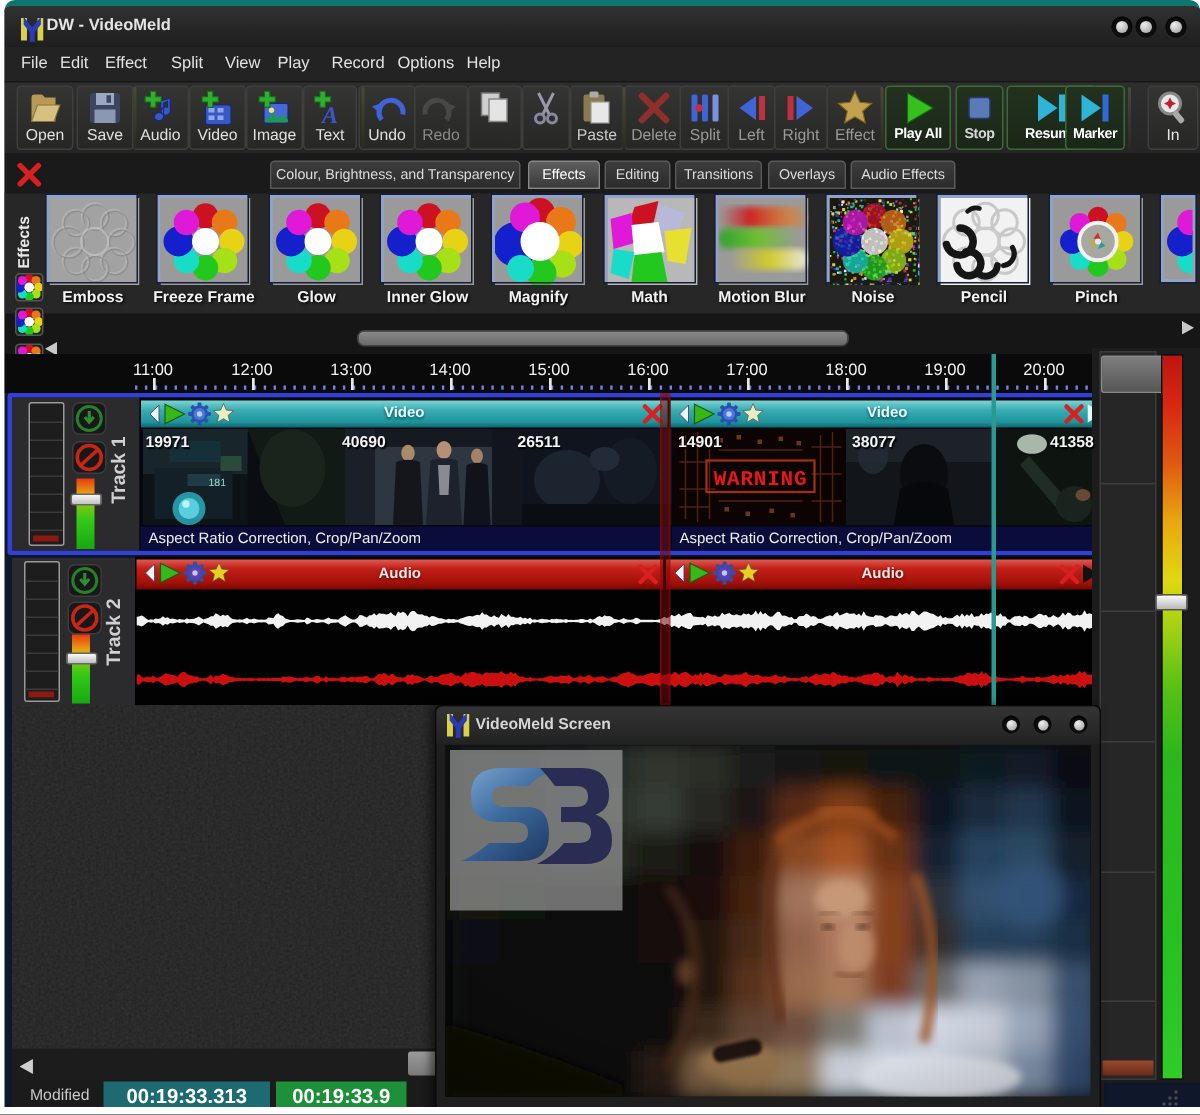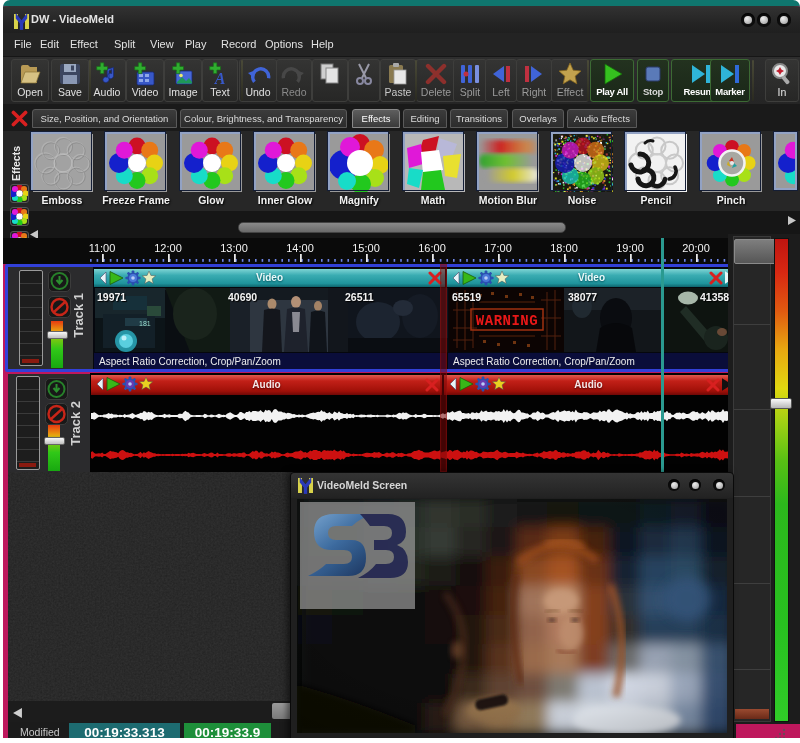--- a/index.html
+++ b/index.html
@@ -1,16 +1,16 @@
 <!DOCTYPE html>
 <html><head><meta charset="utf-8"><style>
 *{margin:0;padding:0;box-sizing:border-box}
 body{width:800px;height:743px;background:#fff;font-family:"Liberation Sans",sans-serif;overflow:hidden;position:relative}
 .abs{position:absolute}
-#app{position:absolute;left:3px;top:0;width:797px;height:738px;background:#be185d;border-radius:7px 7px 0 0;overflow:hidden;border-top:6px solid #0f766e}
+#app{position:absolute;left:3px;top:0;width:797px;height:738px;background:#0f172a;border-radius:7px 7px 0 0;overflow:hidden;border-top:4px solid #0f766e}
 #titlebar{position:absolute;left:0;top:0;width:100%;height:27px;background:linear-gradient(#323232,#252525 60%,#1f1f1f)}
 #titlebar .t{position:absolute;left:28px;top:7px;font-size:11px;font-weight:bold;color:#e4e4e4}
 .wbtn{position:absolute;top:7px;width:14px;height:14px;border-radius:50%;background:#0e0e0e;box-shadow:inset 0 1px 2px #000}
 .wbtn i{position:absolute;left:3px;top:3px;width:8px;height:8px;border-radius:50%;background:radial-gradient(circle at 35% 30%,#efefef,#9a9a9a)}
 #menubar{position:absolute;left:0;top:27px;width:100%;height:24px;background:#232323;border-bottom:1px solid #161616}
 #menubar span{position:absolute;top:5px;font-size:11px;color:#e2e2e2}
 #toolbar{position:absolute;left:0;top:51px;width:100%;height:47px;background:linear-gradient(#2e2e2e,#252525)}
 .tbtn{position:absolute;top:2px;height:43px;background:linear-gradient(#343433,#272726);border:1px solid #3e3e3c;border-radius:3px;text-align:center}
 .tbtn.green{background:linear-gradient(#23321f,#1a2718);border:1px solid #3c6a34}
 .tbtn.green .tlab{font-size:9.5px;letter-spacing:-0.3px}
@@ -271,21 +271,20 @@
       <div class="tsep" style="left:584px"></div>
       <div class="tsep" style="left:749px"></div>
     </div>
     <div id="tabbar">
       <svg width="17" height="17" viewBox="0 0 14 14" style="position:absolute;left:8px;top:6px">
         <g stroke="#d82020" stroke-width="3" stroke-linecap="round">
           <path d="M2,2 L12,12"></path>
           <path d="M12,2 L2,12"></path>
         </g>
       </svg>
-      <div class="tab" style="left:29px;width:145px">Size, Position, and Orientation</div>
       <div class="tab" style="left:177px;width:167px">Colour, Brightness, and Transparency</div>
       <div class="tab sel" style="left:349px;width:48px">Effects</div>
       <div class="tab" style="left:400px;width:44px">Editing</div>
       <div class="tab" style="left:447px;width:58px">Transitions</div>
       <div class="tab" style="left:509px;width:52px">Overlays</div>
       <div class="tab" style="left:564px;width:70px">Audio Effects</div>
     </div>
     <div id="fxpanel">
       <div id="fxtop"></div>
       <div id="fxlbl">Effects</div>
@@ -1322,21 +1321,21 @@
 <rect width="72" height="64" fill="#0e1410"></rect>
 <ellipse cx="24" cy="10" rx="10" ry="6.5" fill="#c2d4c4" opacity="0.85"></ellipse>
 <path d="M22,18 L50,50 43,56 16,24 z" fill="#223028" opacity="0.9"></path>
 <ellipse cx="52" cy="50" rx="12" ry="12" fill="#1a241e"></ellipse>
 <ellipse cx="58" cy="44" rx="5" ry="4" fill="#8a5a40" opacity="0.7"></ellipse>
 </svg></div>
         </div>
         <div class="clipnum" style="left:4px;top:24px">19971</div>
         <div class="clipnum" style="left:135px;top:24px">40690</div>
         <div class="clipnum" style="left:252px;top:24px">26511</div>
-        <div class="clipnum" style="left:359px;top:24px">65519</div>
+        <div class="clipnum" style="left:359px;top:24px">14901</div>
         <div class="clipnum" style="left:475px;top:24px">38077</div>
         <div class="clipnum" style="left:607px;top:24px">41358</div>
         <div class="abs" style="left:1px;top:86px;width:352px;height:16px;background:#0a0d3a;color:#eee;font-size:10px;padding:3px 0 0 5px">Aspect Ratio Correction, Crop/Pan/Zoom</div>
         <div class="abs" style="left:355px;top:86px;width:288px;height:16px;background:#0a0d3a;color:#eee;font-size:10px;padding:3px 0 0 5px">Aspect Ratio Correction, Crop/Pan/Zoom</div>
       </div>
     </div>
     <div id="track2">
       <div class="ctrlbox" style="left:3px;top:1px;width:82px;height:98px"></div>
       <div class="vslider" style="left:11px;top:3px;height:94px">
         <div class="seg" style="top:12px"></div>

